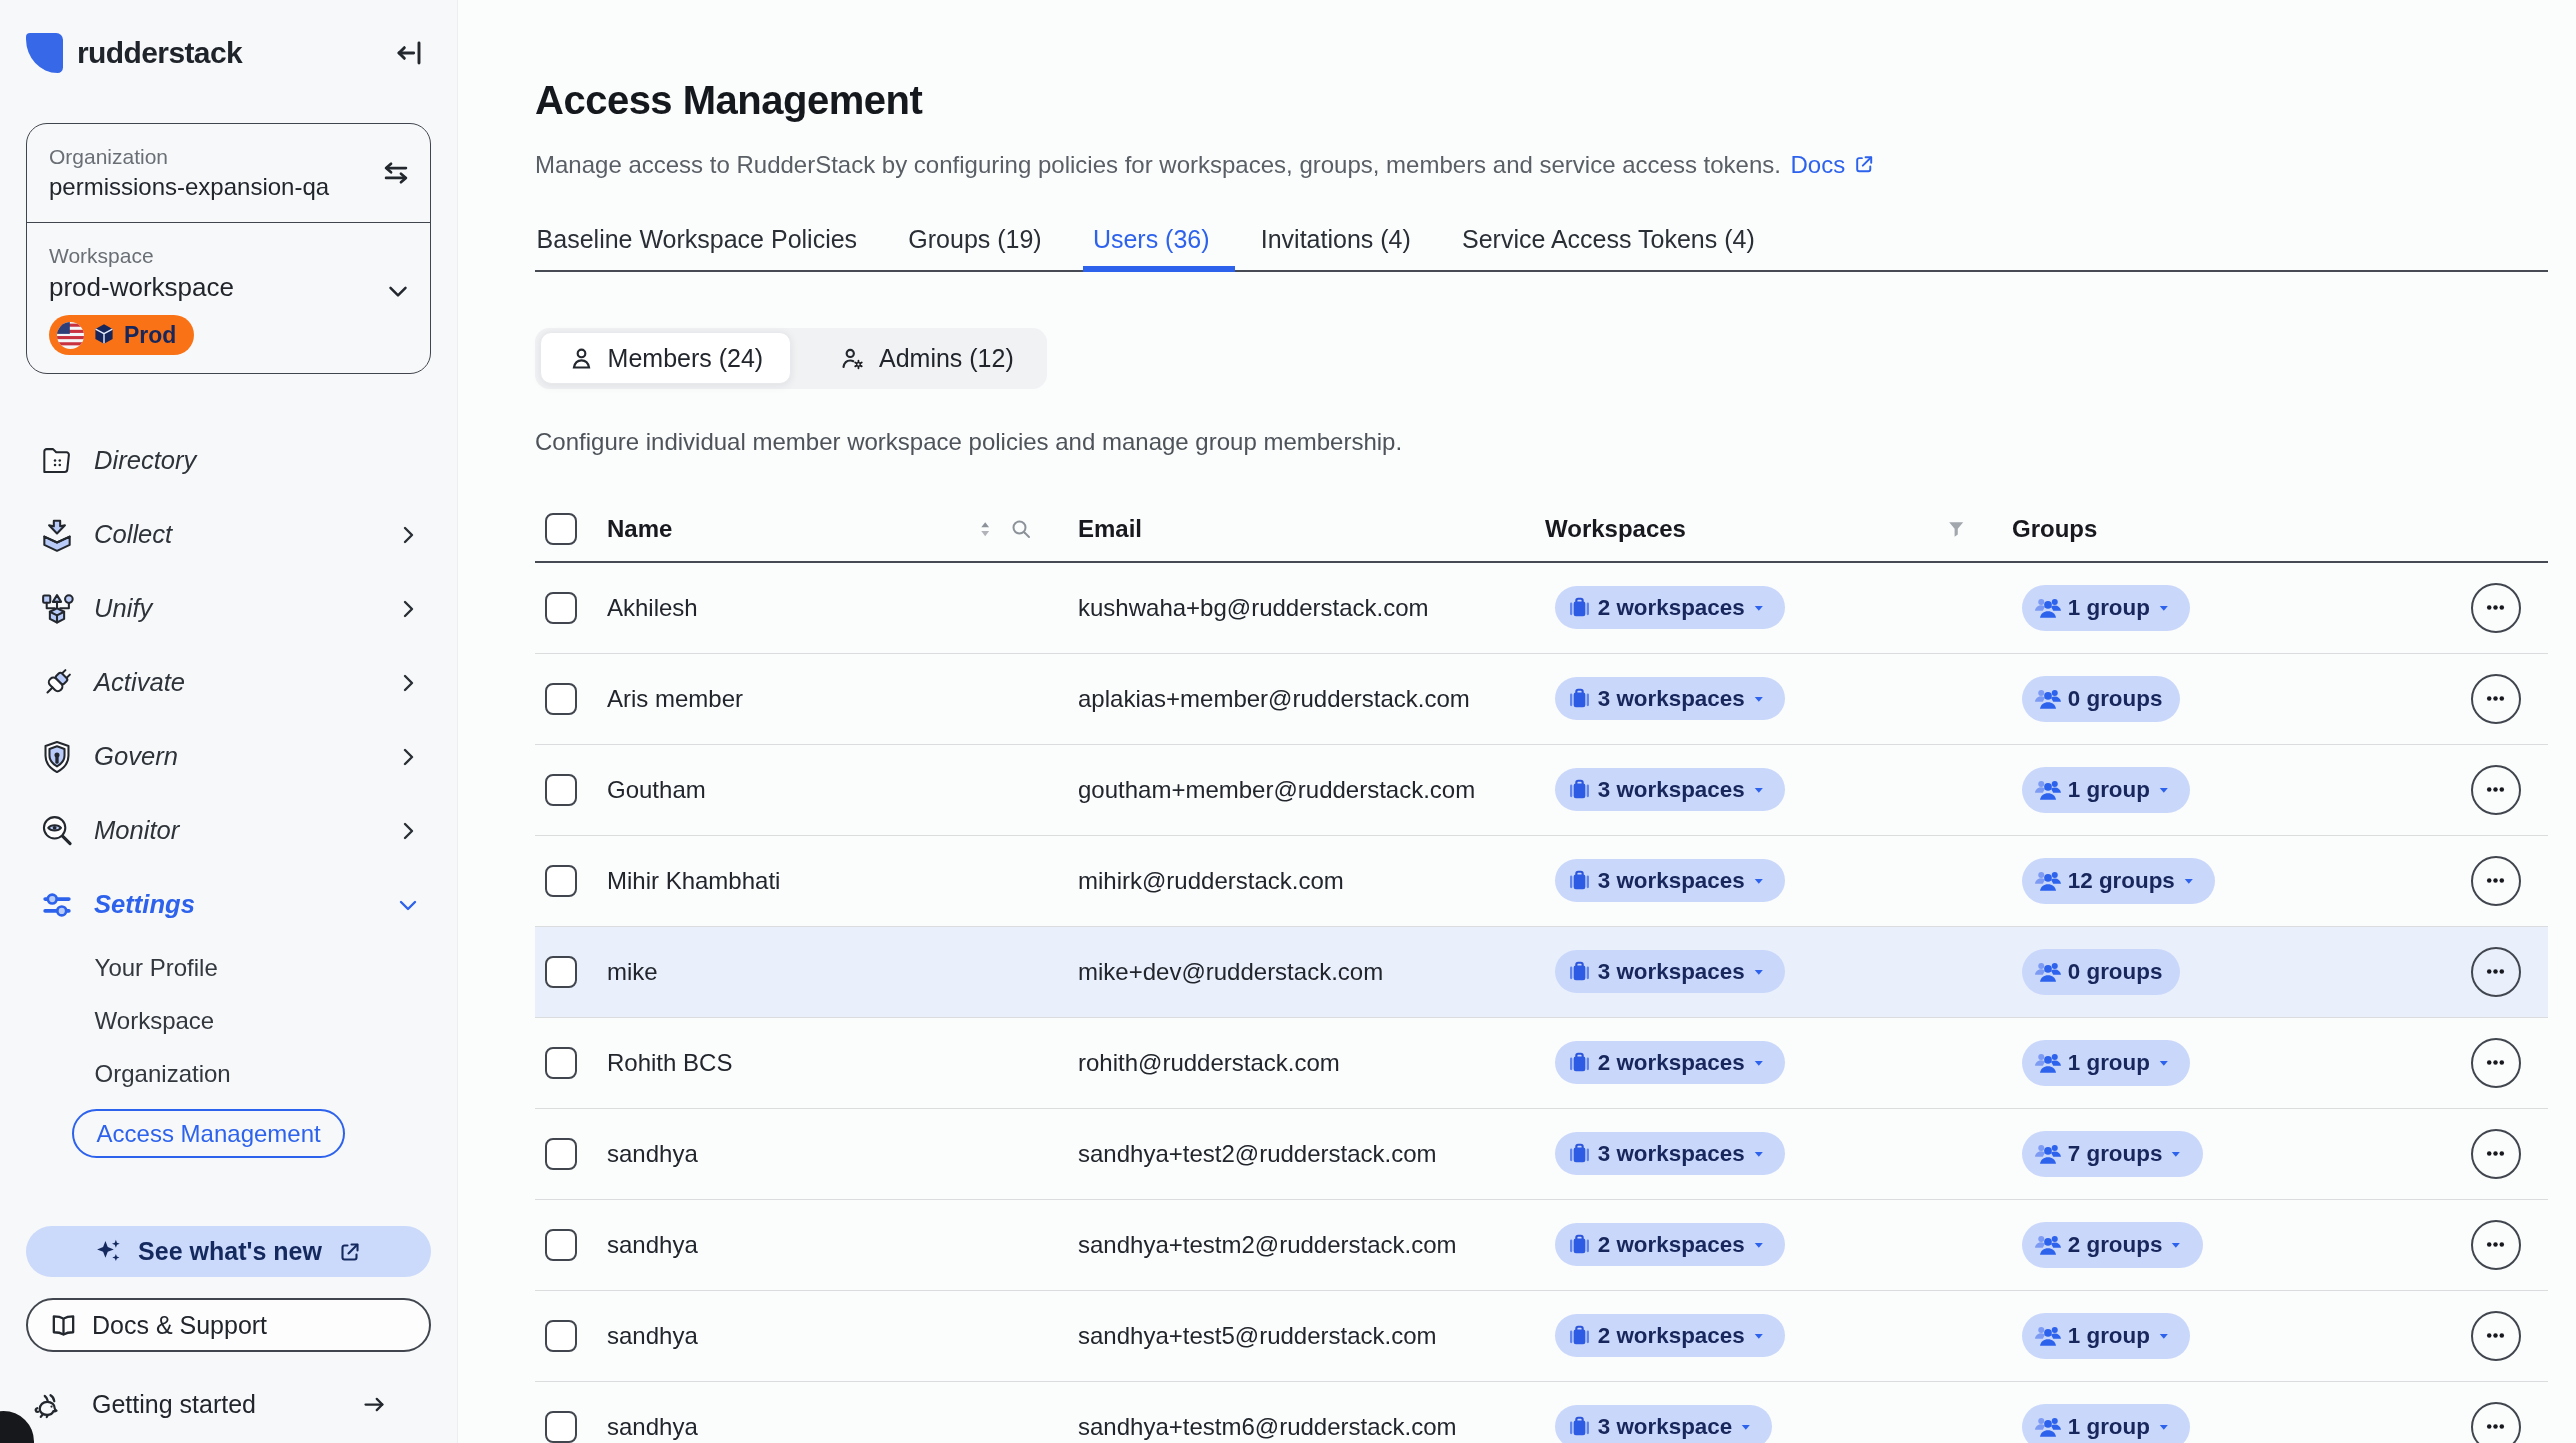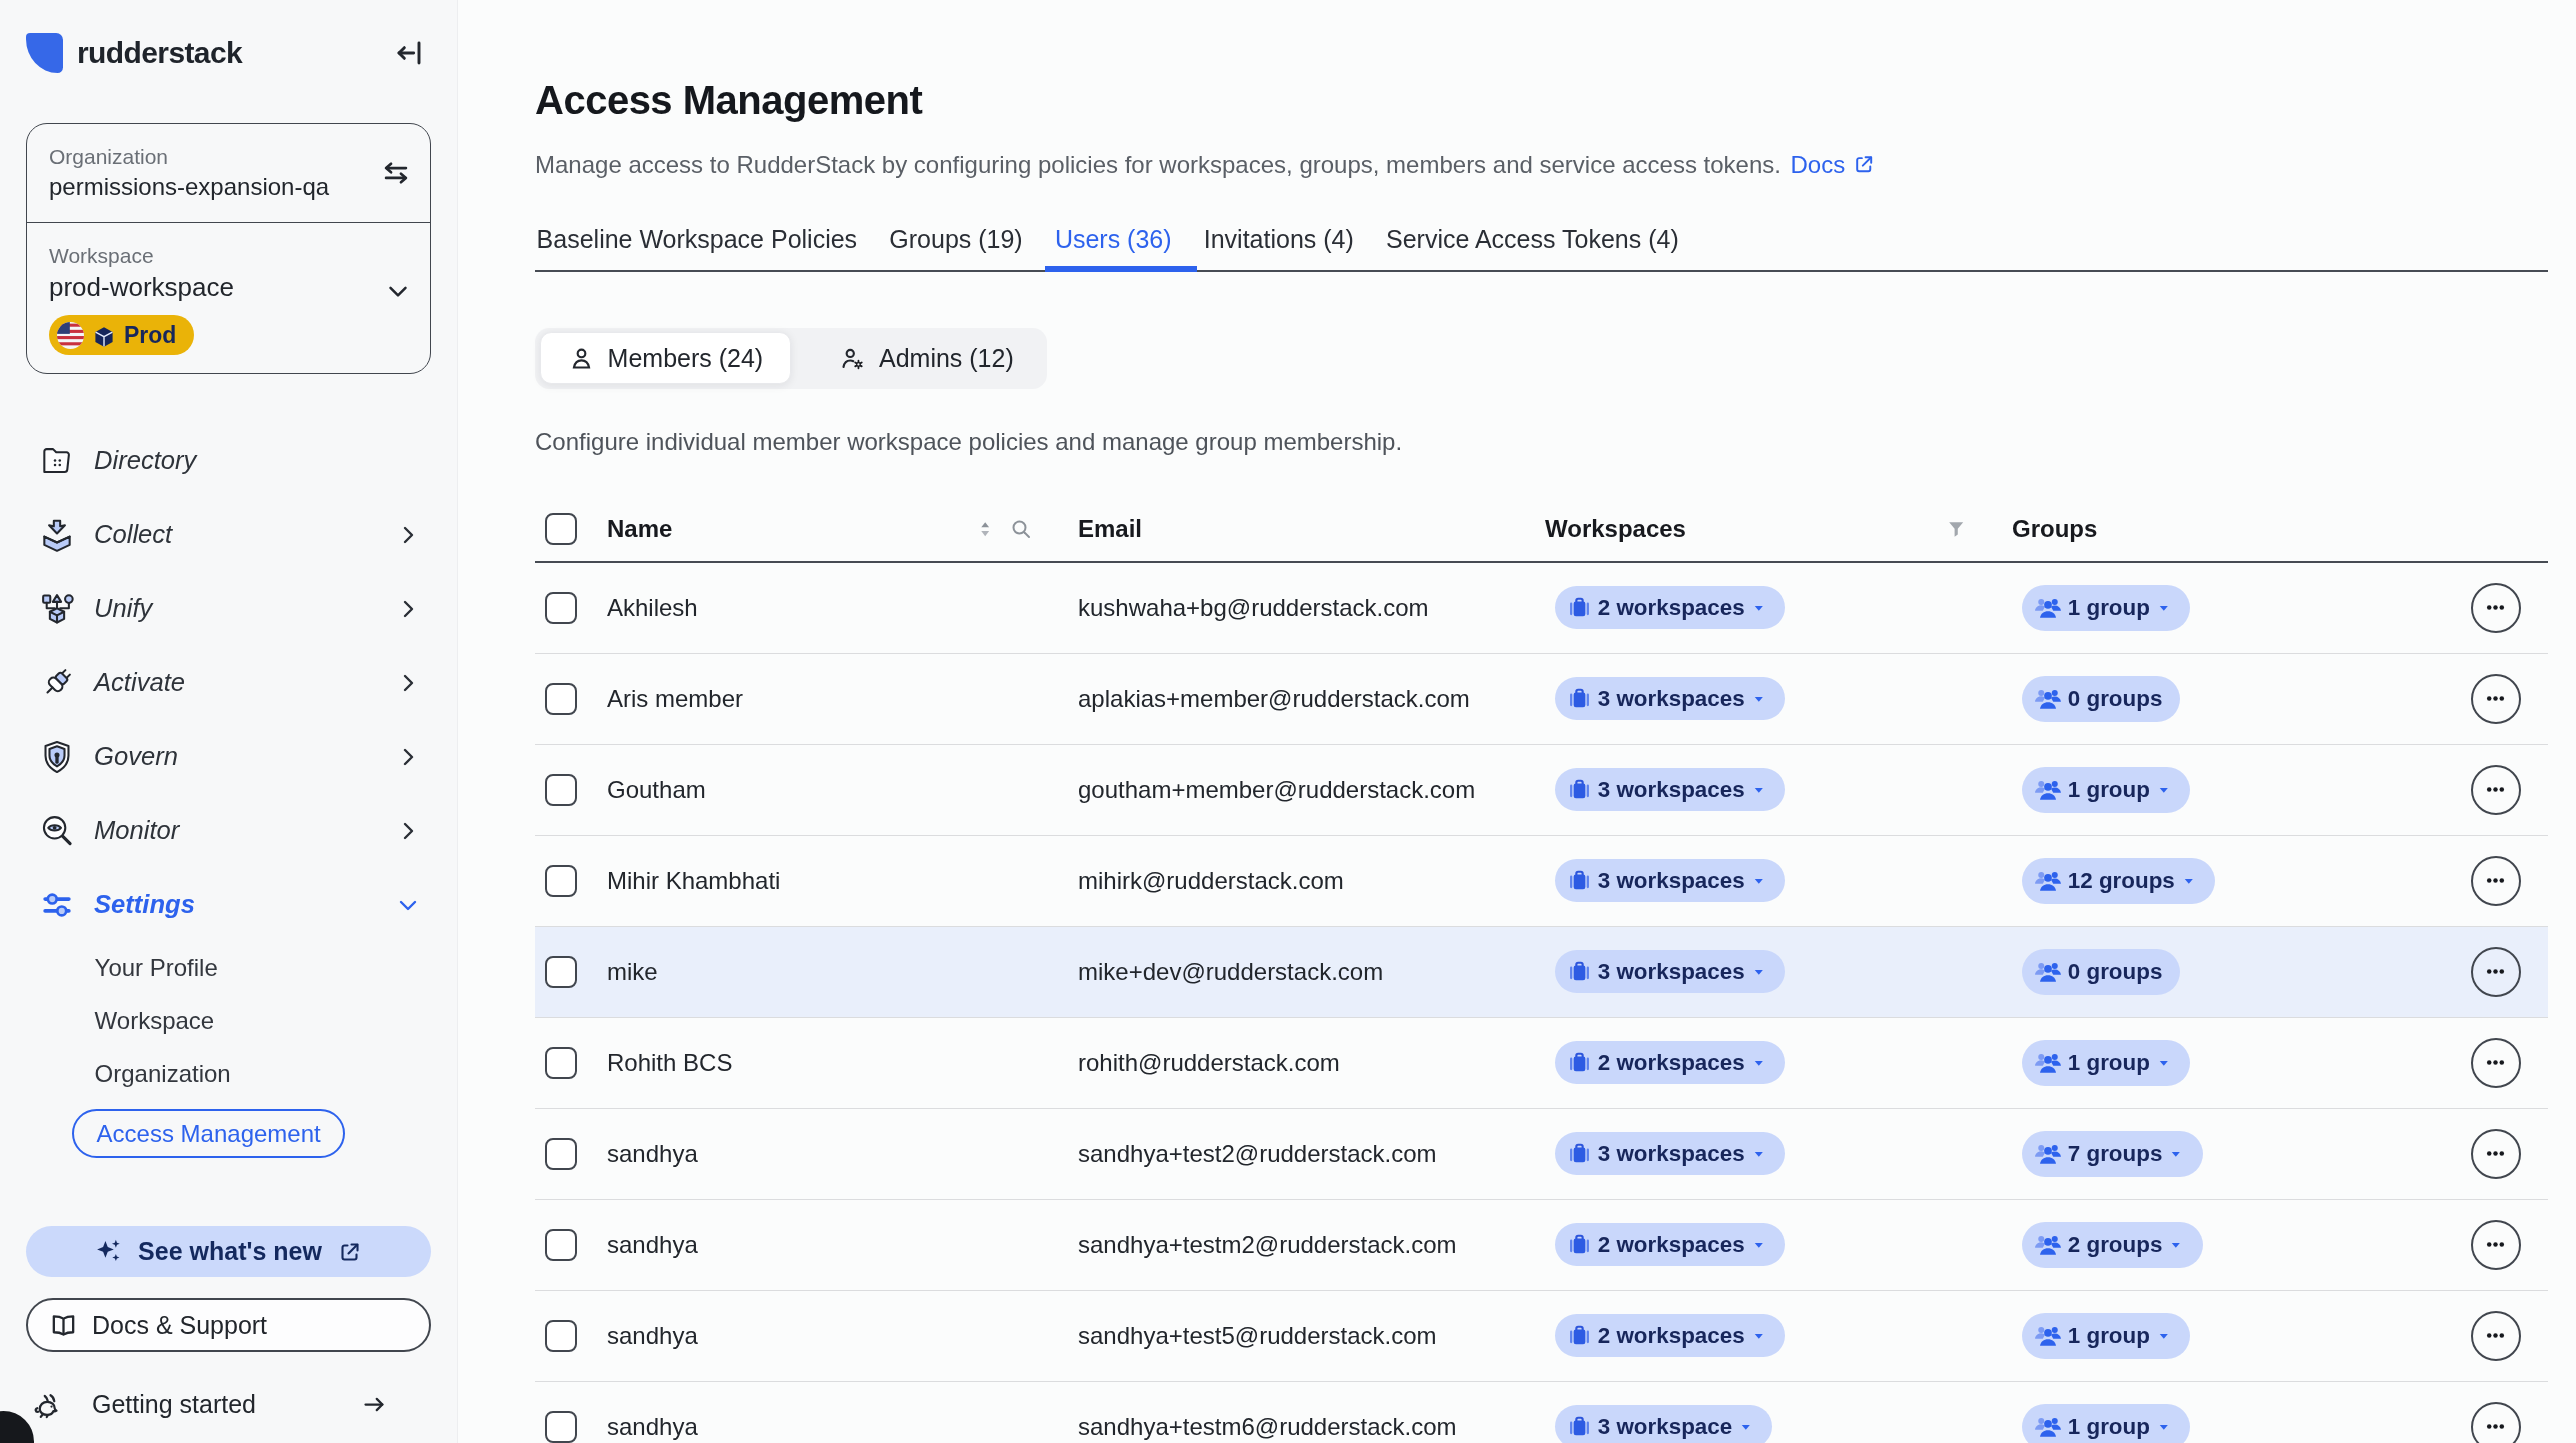--- a/index.html
+++ b/index.html
@@ -16,21 +16,21 @@
   .collapse-btn{margin-left:auto;margin-right:6.4px;display:flex;cursor:pointer;color:#23272E;}
 
   .org-card{margin-top:48px;border:1.6px solid #41464E;border-radius:21px;flex:none;}
   .org-sec{position:relative;padding:19px 22.4px 17.6px;}
   .org-sec+.org-sec{border-top:1.6px solid #41464E;}
   .sec-label{font-size:21px;line-height:27px;color:#6A6F76;}
   .org-value{font-size:24px;line-height:34px;color:#22262C;white-space:nowrap;}
   .ws-value{font-size:26px;line-height:37px;color:#22262C;}
   .swap-btn{position:absolute;right:17.6px;top:50%;transform:translateY(-50%);display:flex;cursor:pointer;color:#23272E;}
   .ws-chevron{position:absolute;right:17.6px;top:53px;display:flex;cursor:pointer;color:#23272E;}
-  .prod-pill{margin-top:9.6px;display:inline-flex;align-items:flex-end;gap:8px;background:#eab308;
+  .prod-pill{margin-top:9.6px;display:inline-flex;align-items:flex-start;gap:8px;background:#f97316;
              border-radius:798px;padding:6.4px 17.6px 6.4px 8px;}
   .prod-text{font-size:23px;font-weight:700;color:#17275C;}
 
   .nav{margin-top:50px;flex:none;font-style:italic;}
   .nav-item{height:74px;display:flex;align-items:center;gap:17.6px;padding:0 11.2px 0 12.8px;cursor:pointer;color:#2A2F36;}
   .nav-icon{width:38px;height:38px;flex:none;display:flex;align-items:center;justify-content:center;}
   .nav-label{font-size:25.6px;font-weight:500;color:#2E333A;}
   .nav-item.active .nav-label{color:#2D62ED;font-weight:600;}
   .nav-item.active{color:#2D62ED;}
   .nav-chevron{margin-left:auto;display:flex;}
@@ -52,21 +52,21 @@
   .gs-text{font-size:25px;color:#22262C;}
   .gs-arrow{margin-left:auto;margin-right:35px;display:flex;color:#23272E;}
   .chat-bubble{position:absolute;left:-27px;bottom:-29px;width:61px;height:61px;border-radius:50%;background:#16181C;}
 
   
   .main{flex:1;padding:50px 0 0 77px;}
   .page-title{font-size:40px;line-height:46px;font-weight:700;color:#15181D;letter-spacing:-0.5px;}
   .subtitle{margin-top:22.4px;font-size:24px;line-height:30px;color:#5A5F66;display:flex;align-items:center;gap:9.6px;}
   .docs-link{color:#2D62ED;font-weight:500;display:inline-flex;align-items:center;gap:8px;cursor:pointer;}
 
-  .tabs{margin-top:45px;width:2013px;display:flex;gap:29px;border-bottom:2.4px solid #474C54;}
+  .tabs{margin-top:45px;width:2013px;display:flex;gap:48px;border-bottom:2.4px solid #474C54;}
   .tab{font-size:25px;font-weight:500;color:#2A2E35;padding:0 1.6px 16px;position:relative;cursor:pointer;white-space:nowrap;}
   .tab.active{color:#2D62ED;}
   .tab.active::after{content:"";position:absolute;left:-8px;right:-24px;bottom:-2.4px;height:5.6px;background:#2D62ED;}
 
   .segmented{margin-top:56px;display:inline-flex;background:#F1F2F4;border-radius:14.4px;padding:4.8px;gap:20px;}
   .seg-btn{display:flex;align-items:center;gap:12.8px;padding:10.4px 27px;font-size:25px;color:#22262C;
            border-radius:11.2px;cursor:pointer;border:1.6px solid transparent;}
   .seg-btn.active{background:#FFFFFF;border-color:#E8E9EC;box-shadow:0 1.6px 8px rgba(20,25,40,.08);}
 
   .table-desc{margin-top:38px;font-size:24px;line-height:30px;color:#4E535A;}

